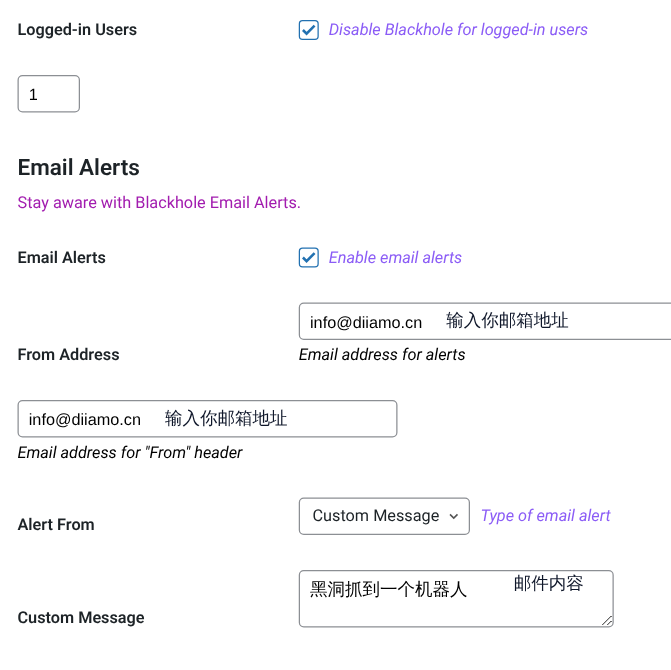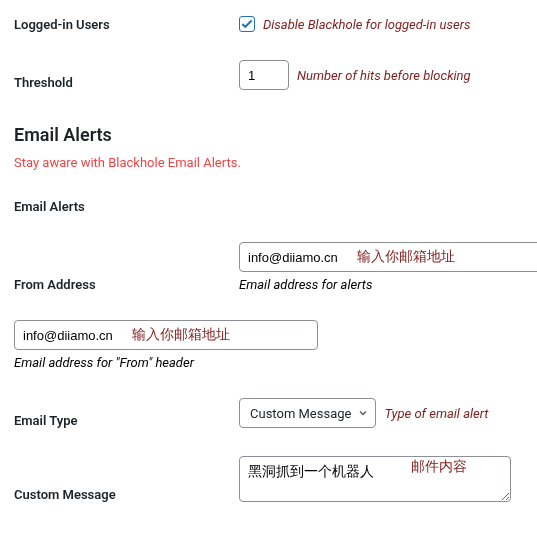--- a/index.html
+++ b/index.html
@@ -48,57 +48,57 @@
       background: #fff;
       cursor: pointer;
       flex-shrink: 0;
     }
     .checkbox svg {
       width: 14px;
       height: 14px;
     }
     .desc-italic {
       font-style: italic;
-      color: #7f1d1d;
+      color: #8b5cf6;
     }
     .num-input {
       width: 50px;
       height: 30px;
       border: 1px solid #8c8f94;
       border-radius: 4px;
       padding: 0 8px;
       font-size: 13px;
     }
     .section-heading {
       font-size: 18px;
       font-weight: 600;
       color: #1d2327;
       padding: 20px 0 4px 14px;
     }
     .section-desc {
-      color: #ef4444;
+      color: #a21caf;
       padding: 6px 0 12px 14px;
       font-size: 13px;
     }
     .text-input {
       width: 304px;
       height: 30px;
       border: 1px solid #8c8f94;
       border-radius: 4px;
       padding: 0 8px;
       font-size: 13px;
     }
     .helper-text {
       font-style: italic;
       color: #000000;
       margin-top: 5px;
       font-size: 13px;
     }
     .annot {
-      color: #7f1d1d;
+      color: #0f172a;
       font-size: 14px;
       font-family: Liberation Sans, sans-serif;
       position: absolute;
     }
     .field-wrap {
       position: relative;
     }
     .select-box {
       height: 30px;
       border: 1px solid #8c8f94;
@@ -111,21 +111,21 @@
       cursor: pointer;
       position: relative;
     }
     .select-box svg {
       position: absolute;
       right: 6px;
       width: 12px;
       height: 12px;
     }
     .textarea-input {
-      width: 272px;
+      width: 252px;
       min-height: 40px;
       border: 1px solid #8c8f94;
       border-radius: 4px;
       padding: 6px 8px;
       font-size: 14px;
       font-family: "Microsoft YaHei", sans-serif;
       resize: vertical;
     }
   </style>
 </head>
@@ -139,55 +139,63 @@
         <svg viewBox="0 0 24 24">
             <path fill="none" stroke="#2271b1" stroke-width="3.5" d="M4 12l5 5L20 6"></path>
           </svg>
       </span>
       <span class="desc-italic">Disable Blackhole for logged-in users</span>
     </div>
   </div>
 </div>
 
 <div class="form-row">
-  <div class="form-label">Threshold</div>
   <div class="form-control">
     <div class="inline-wrap">
       <input type="number" class="num-input" value="1" style="">
-      <span class="desc-italic">Number of hits before blocking</span>
     </div>
   </div>
 </div>
 
 <h2 class="section-heading">Email Alerts</h2>
 <p class="section-desc">Stay aware with Blackhole Email Alerts.</p>
 
 <div class="form-row">
   <div class="form-label">Email Alerts</div>
+  <div class="form-control">
+    <div class="inline-wrap">
+      <span class="checkbox">
+        <svg viewBox="0 0 24 24">
+            <path fill="none" stroke="#2271b1" stroke-width="3.5" d="M4 12l5 5L20 6"></path>
+          </svg>
+      </span>
+      <span class="desc-italic">Enable email alerts</span>
+    </div>
+  </div>
 </div>
 
 <div class="form-row">
   <div class="form-label">From Address</div>
   <div class="form-control field-wrap">
     <input type="text" class="text-input" value="info@diiamo.cn" style="">
     <span class="annot" style="left:118px; top:6px;">输入你邮箱地址</span>
     <span class="helper-text">Email address for alerts</span>
   </div>
 </div>
 
 <div class="form-row">
   <div class="form-control field-wrap">
     <input type="text" class="text-input" value="info@diiamo.cn" style="">
     <span class="annot" style="left:118px; top:6px;">输入你邮箱地址</span>
     <span class="helper-text">Email address for "From" header</span>
   </div>
 </div>
 
 <div class="form-row">
-  <div class="form-label">Email Type</div>
+  <div class="form-label">Alert From</div>
   <div class="form-control">
     <div class="inline-wrap">
       <span class="select-box">
         <span>Custom Message</span>
         <svg viewBox="0 0 24 24">
             <path fill="none" stroke="#555" stroke-width="2.5" d="M6 9l6 6 6-6"></path>
           </svg>
       </span>
       <span class="desc-italic">Type of email alert</span>
     </div>

